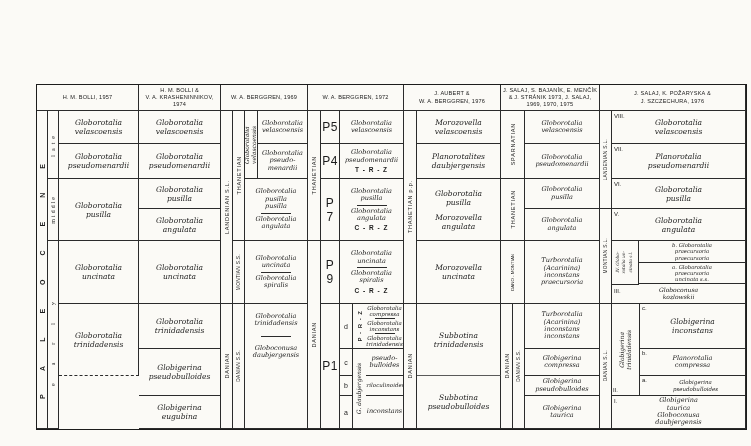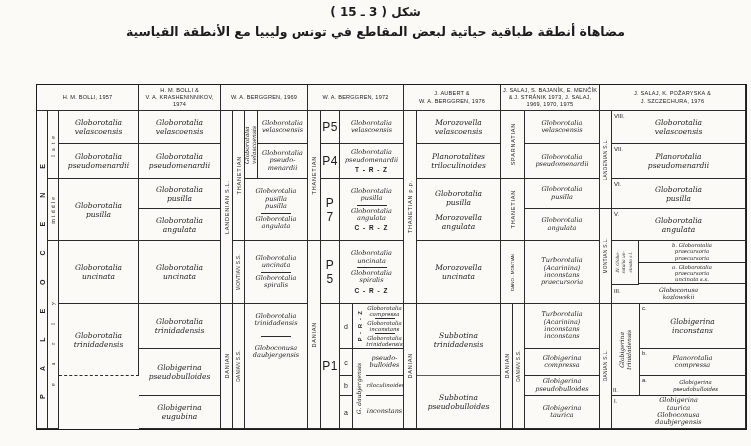--- a/index.html
+++ b/index.html
@@ -45,24 +45,20 @@
   .g4a{top:22px;height:20px;border-bottom:1px solid #2b2b2b;}
   .g4r3{position:absolute;left:0;top:44px;right:0;bottom:0;display:flex;align-items:center;justify-content:center;}
   .g2lab{justify-content:center;}
   .rnB{position:absolute;left:1px;bottom:2px;font-size:6px;font-style:normal;font-family:"Liberation Sans",sans-serif;}
 </style>
 </head>
 <body>
 
 <div class="canvas">
 
-  <div class="titles">
-    <div class="t1" dir="rtl">شكل ( 3 ـ 15 )</div>
-    <div class="t2" dir="rtl">مضاهاة أنطقة طباقية حياتية لبعض المقاطع في تونس وليبيا مع الأنطقة القياسية</div>
-  </div>
 
   <div class="table">
 
     <div class="cell hdr" style="grid-column:1/4;grid-row:1/2">H. M. BOLLI,  1957</div>
     <div class="cell hdr" style="grid-column:4/5;grid-row:1/2">H. M. BOLLI &amp;
 V. A. KRASHENINNIKOV, 1974</div>
     <div class="cell hdr" style="grid-column:5/9;grid-row:1/2">W. A. BERGGREN,  1969</div>
     <div class="cell hdr" style="grid-column:9/14;grid-row:1/2">W. A. BERGGREN,  1972</div>
     <div class="cell hdr" style="grid-column:14/16;grid-row:1/2">J. AUBERT &amp;
 W. A. BERGGREN,  1976</div>
@@ -199,21 +195,21 @@
     <div class="cell" style="grid-column:10/11;grid-row:2/3">
         <span class="pz">P5</span>
       </div>
     <div class="cell" style="grid-column:10/11;grid-row:3/4">
         <span class="pz">P4</span>
       </div>
     <div class="cell" style="grid-column:10/11;grid-row:4/6">
         <span class="pz">P 7</span>
       </div>
     <div class="cell" style="grid-column:10/11;grid-row:6/7">
-        <span class="pz">P 5</span>
+        <span class="pz">P 9</span>
       </div>
     <div class="cell" style="grid-column:10/11;grid-row:7/11">
         <span class="pz">P1</span>
       </div>
     <div class="cell" style="grid-column:11/14;grid-row:2/3">
         <span class="sp sp-sm">Globorotalia
 velascoensis</span>
       </div>
     <div class="cell" style="grid-column:11/14;grid-row:3/4">
       <span class="sp sp-sm">Globorotalia
@@ -280,21 +276,21 @@
       </div>
     <div class="cell" style="grid-column:14/15;grid-row:7/11">
         <span class="vtext stage-md">DANIAN</span>
       </div>
     <div class="cell" style="grid-column:15/16;grid-row:2/3">
         <span class="sp">Morozovella
 velascoensis</span>
       </div>
     <div class="cell" style="grid-column:15/16;grid-row:3/4">
         <span class="sp">Planorotalites
-triloculinoides</span>
+daubjergensis</span>
       </div>
     <div class="cell" style="grid-column:15/16;grid-row:4/6">
       <span class="sp">Globorotalia
 pusilla</span>
       <span style="height:6px"></span>
       <span class="sp">Morozovella
 angulata</span>
     </div>
     <div class="cell" style="grid-column:15/16;grid-row:6/7">
         <span class="sp">Morozovella

